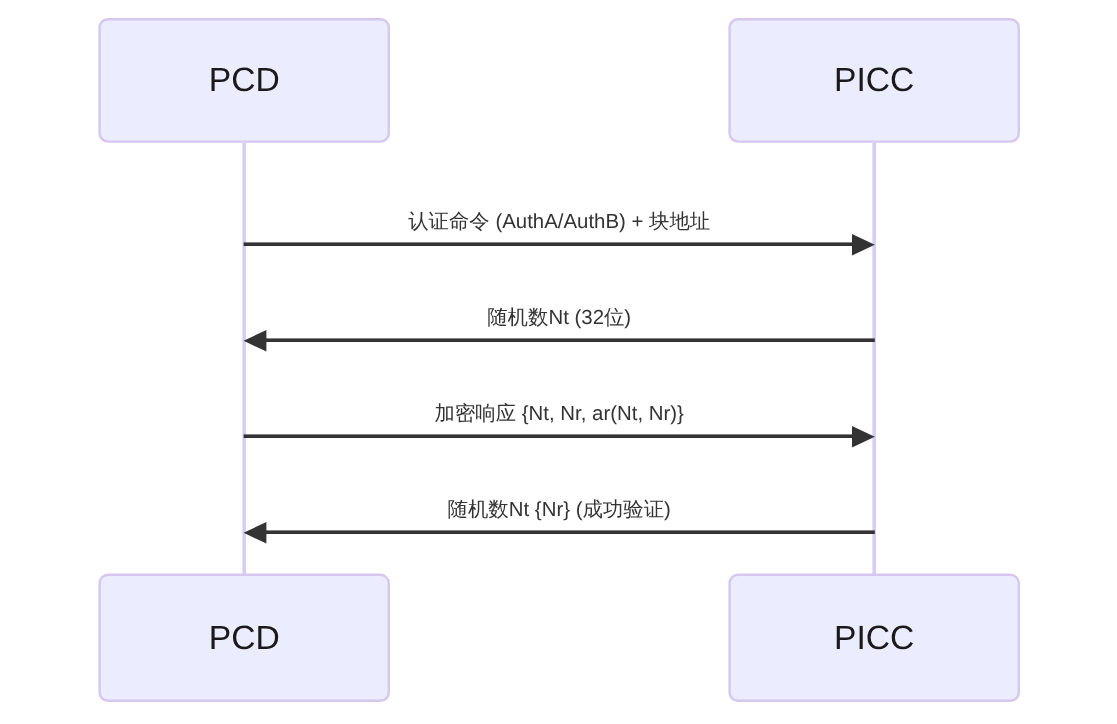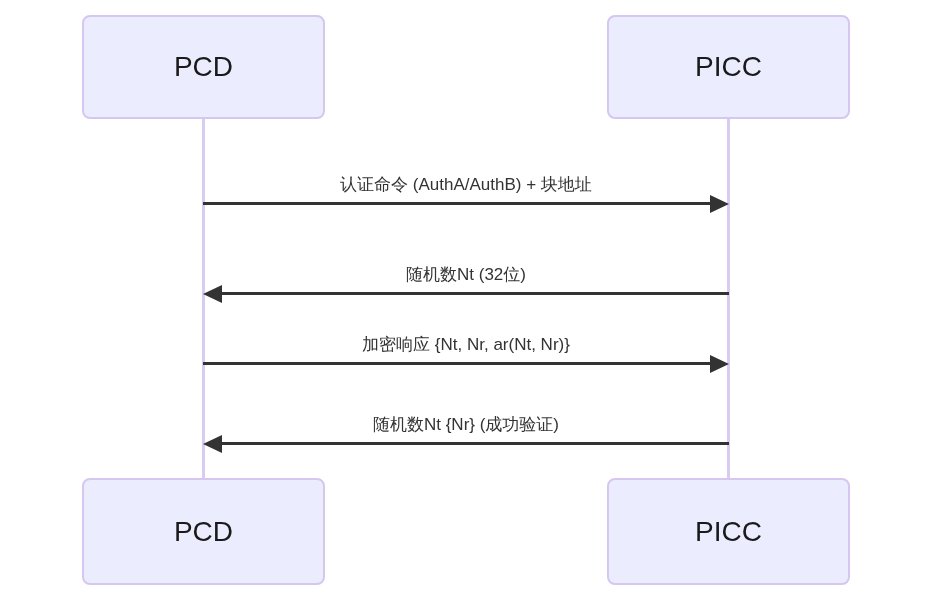--- a/index.html
+++ b/index.html
@@ -85,21 +85,21 @@
     height: 0;
     border-top: 9px solid transparent;
     border-bottom: 9px solid transparent;
   }
   .dir-right .msg-line  { left: 0; right: 15px; }
   .dir-right .arrowhead { right: 0; border-left: 19px solid var(--arrow); }
   .dir-left  .msg-line  { left: 15px; right: 0; }
   .dir-left  .arrowhead { left: 0; border-right: 19px solid var(--arrow); }
 
   .msg-1 { top: 157px; }
-  .msg-2 { top: 247px; }
+  .msg-2 { top: 237px; }
   .msg-3 { top: 317px; }
   .msg-4 { top: 397px; }
 </style>
 </head>
 <body>
 
 <div class="canvas">
 
   <div class="lifeline lifeline-left"></div>
   <div class="lifeline lifeline-right"></div>

